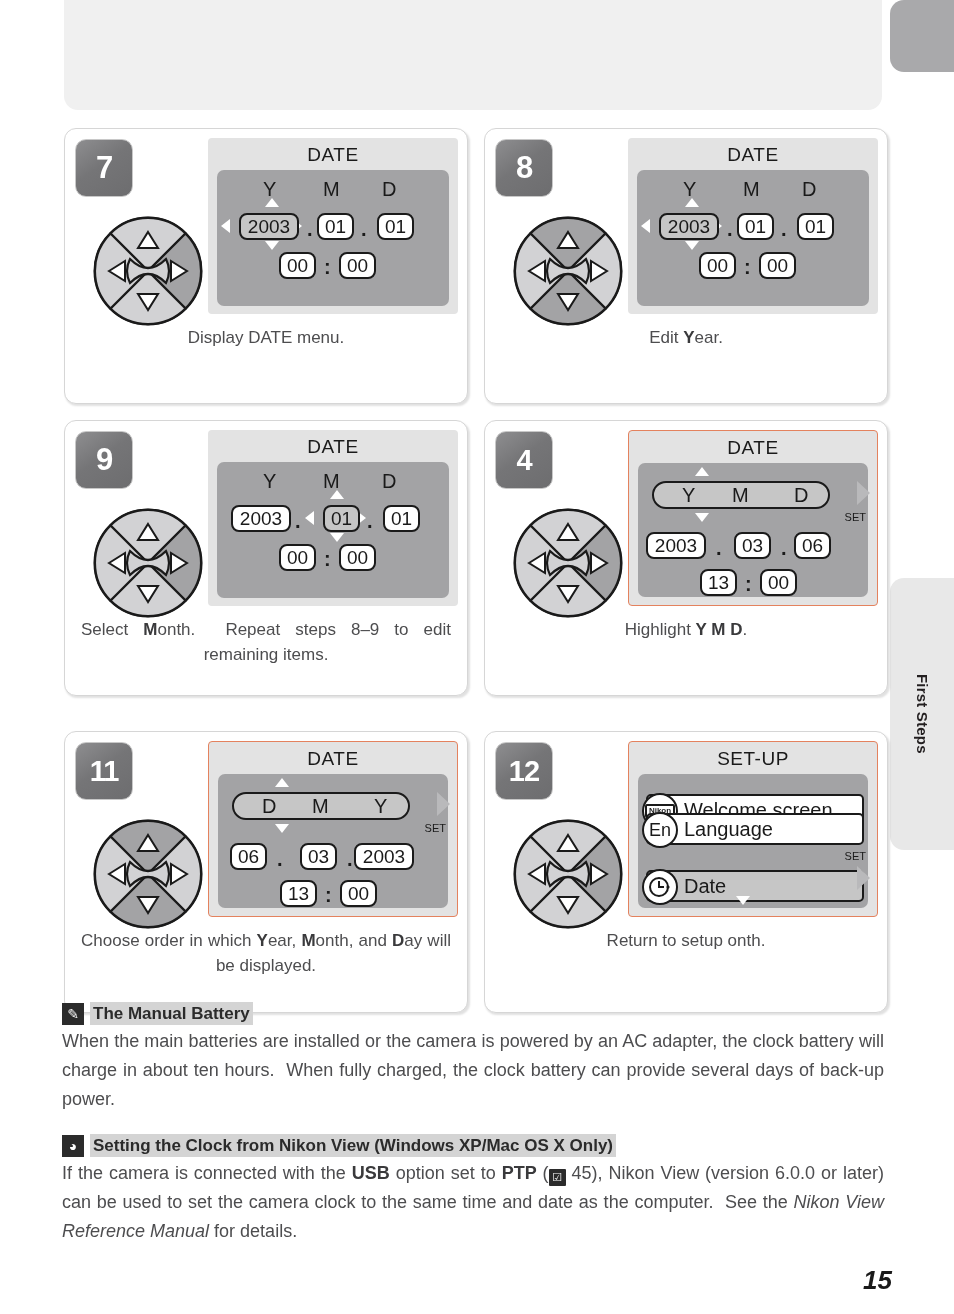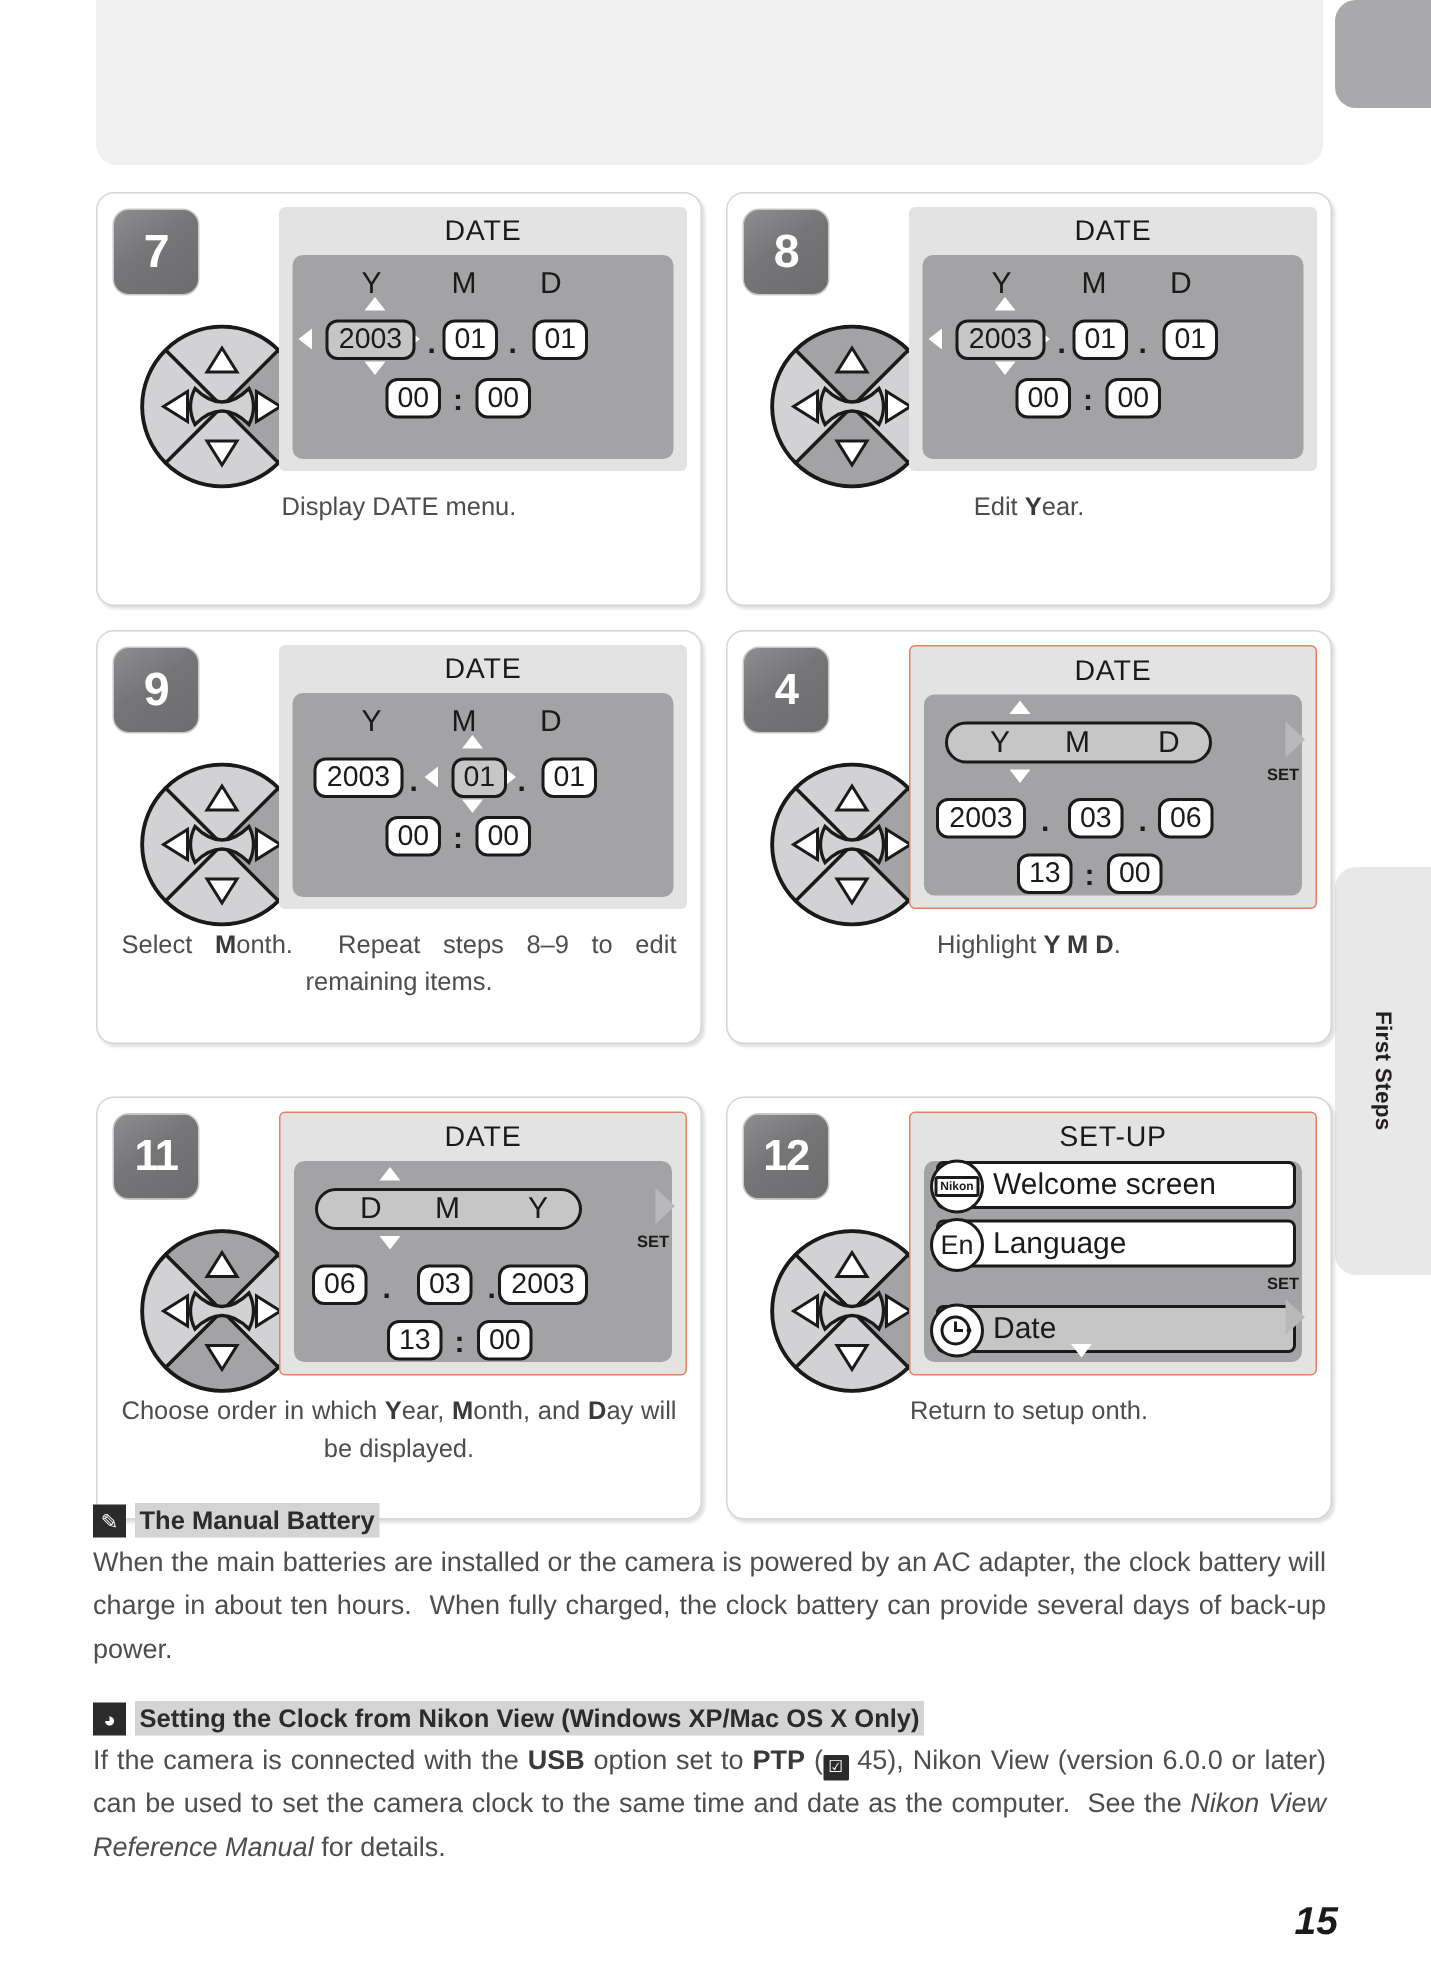--- a/index.html
+++ b/index.html
@@ -55,21 +55,21 @@
     letter-spacing: -1px;
   }
   .badge.two { font-size: 29px; }
 
   
   .dpad { position: absolute; left: 27px; top: 86px; width: 112px; height: 112px; }
   .dpad svg { width: 112px; height: 112px; display: block; }
 
   
   .lcd {
-    position: absolute; right: 9px; top: 9px; width: 272px; height: 176px;
+    position: absolute; right: 9px; top: 9px; width: 250px; height: 176px;
     background: #e3e3e3; border-radius: 4px;
     padding-top: 2px;
   }
   .lcd.framed { border: 1.5px solid #e4825e; }
   .lcd-title {
     text-align: center; font-size: 19px; color: #1a1a1a; letter-spacing: .5px;
     line-height: 30px; height: 30px; font-weight: 400;
   }
   .lcd-body {
     position: absolute; left: 9px; right: 9px; top: 32px; bottom: 8px;
@@ -112,21 +112,21 @@
 
   
   .ymd-pill {
     position: absolute; left: 14px; top: 18px; width: 178px; height: 28px;
     background: #c6c6c6; border: 2px solid #1a1a1a; border-radius: 14px;
     font-size: 20px; color: #1a1a1a;
   }
   .ymd-pill i { position: absolute; font-style: normal; top: 1px; }
 
   .set-label {
-    position: absolute; right: 2px; top: 48px; font-size: 11px; font-weight: bold; color: #1a1a1a;
+    position: absolute; right: 2px; top: 48px; font-size: 11px; font-weight: normal; color: #1a1a1a;
   }
   .set-arrow {
     position: absolute; right: -2px; top: 18px;
     width: 0; height: 0;
     border-top: 12px solid transparent; border-bottom: 12px solid transparent;
     border-left: 13px solid #b9b9bb;
   }
 
   
   .menu-row {
@@ -439,21 +439,21 @@
     <polygon points="56,95 46,79 66,79" fill="#ffffff" stroke="#1a1a1a" stroke-width="2"></polygon>
     <polygon points="17,56 33,46 33,66" fill="#ffffff" stroke="#1a1a1a" stroke-width="2"></polygon>
     <polygon points="95,56 79,46 79,66" fill="#ffffff" stroke="#1a1a1a" stroke-width="2"></polygon>
   </svg>
         </div>
 
   <div class="lcd framed">
     <div class="lcd-title">SET-UP</div>
     <div class="lcd-body">
 
-      <div class="menu-row " style="top:0;text-align:right;">
+      <div class="menu-row " style="top:20px;text-align:right;">
         <span class="menu-ic">
                 <span class="nikon-chip">Nikon</span>
               </span>
         <span class="menu-lbl">Welcome screen</span>
       </div>
       <div class="menu-row " style="top:39px;">
         <span class="menu-ic">
                 <span style="font-size:18px;">En</span>
               </span>
         <span class="menu-lbl">Language</span>

